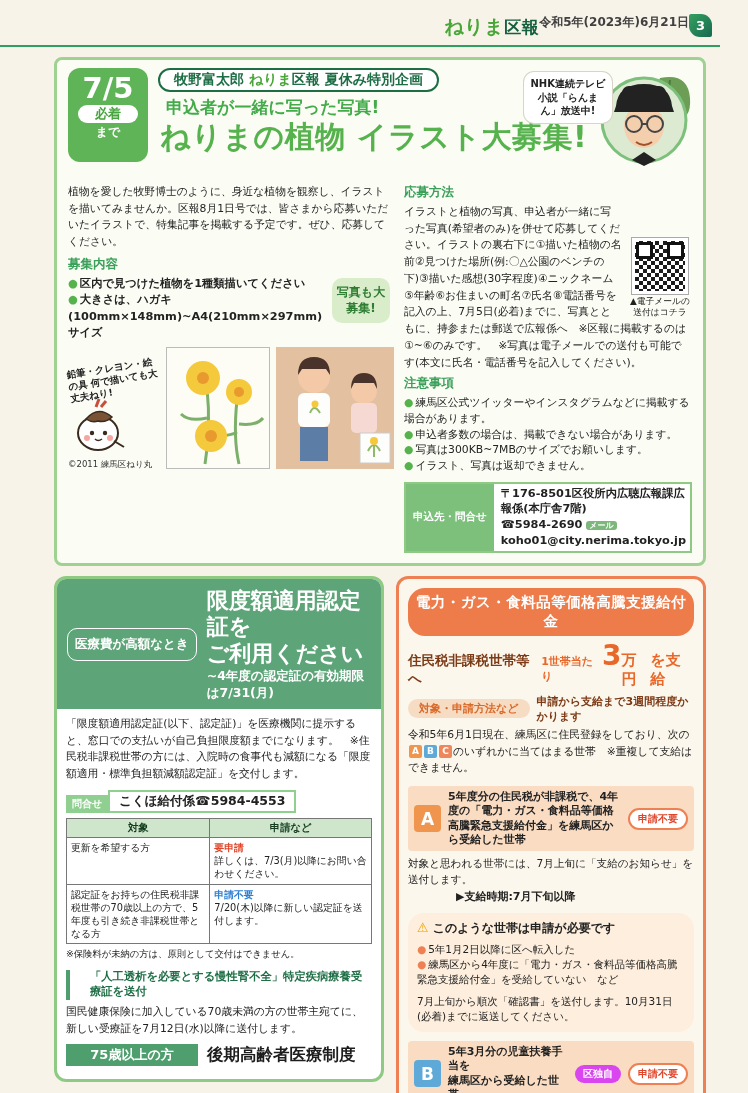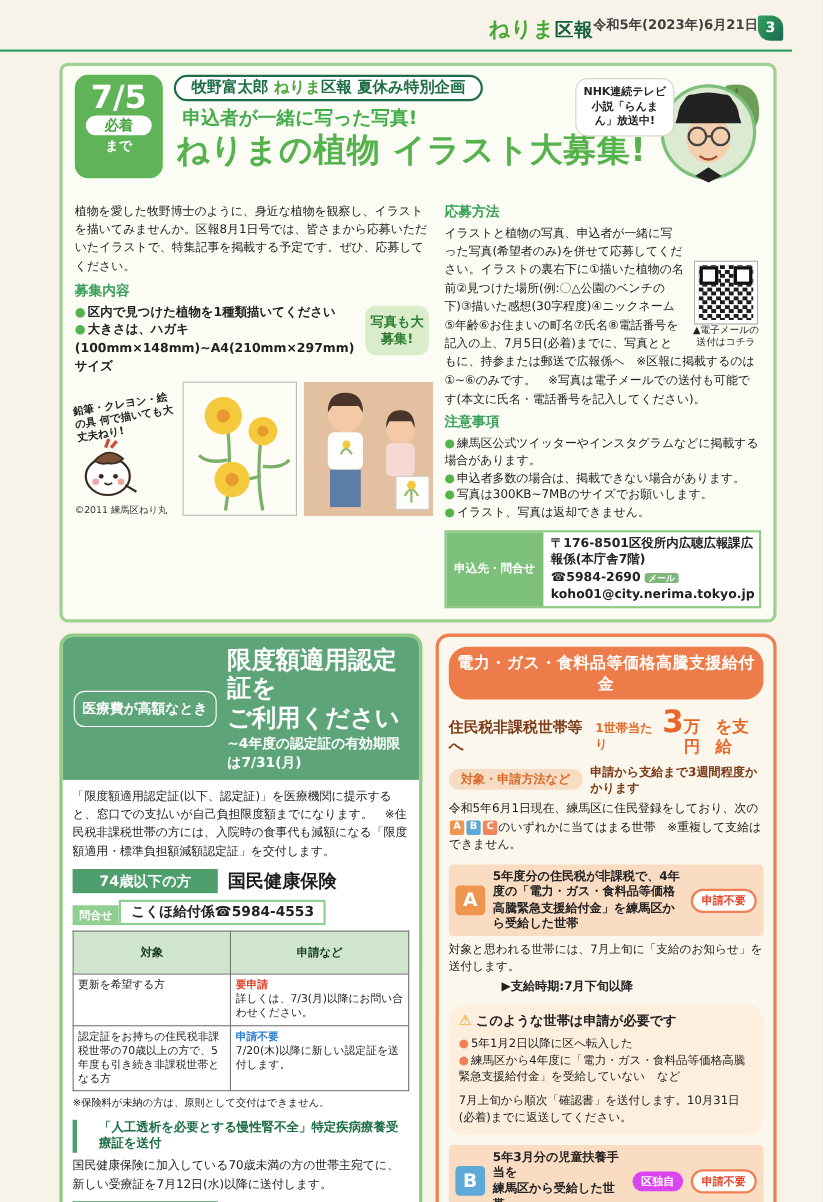--- a/index.html
+++ b/index.html
@@ -87,21 +87,21 @@
   .m-title{font-size:22px;font-weight:bold;line-height:1.2;}
   .m-sub{font-size:12.5px;font-weight:bold;margin-top:1px;}
   .m-body{padding:7px 9px 9px;font-size:10.5px;}
   .age-row{display:flex;align-items:center;gap:9px;margin:7px 0 4px;}
   .age{background:#4f9e6e;color:#fff;font-weight:bold;font-size:13px;padding:2px 0;width:132px;text-align:center;flex:none;}
   .system{font-weight:bold;font-size:16.5px;color:#1d1d1d;}
   .ct-row{display:inline-flex;align-items:flex-end;margin:2px 0 5px;}
   .ct-label{background:#8fcf8f;color:#fff;font-size:10px;font-weight:bold;padding:2px 6px;display:flex;align-items:center;flex:none;}
   .ct-val{border:2px solid #8fcf8f;font-weight:bold;font-size:12.5px;padding:1px 9px;background:#fff;}
   table.m{width:100%;border-collapse:collapse;font-size:9.8px;}
-  table.m th{background:#cfe6cd;border:1px solid #777;padding:12px;font-size:10.3px;color:#143c1f;}
+  table.m th{background:#cfe6cd;border:1px solid #777;padding:2px;font-size:10.3px;color:#143c1f;}
   table.m td{border:1px solid #777;padding:3px 4px;vertical-align:top;line-height:1.35;}
   .st-req{color:#e0452a;font-weight:bold;display:block;}
   .st-no{color:#2f7fd0;font-weight:bold;display:block;}
   .note{font-size:9.3px;margin:4px 0 2px;}
   .dial-h{color:#1d6e45;font-weight:bold;font-size:11.3px;border-left:4px solid #4f9e6e;padding-left:20px;margin:9px 0 2px;line-height:1.3;}
 
   
   .sbox{border:3px solid #ef8054;border-radius:12px;background:#fcf7ec;padding:9px 9px 10px;}
   .s-title{background:#ee7c4b;color:#fff;border-radius:17px;text-align:center;font-weight:bold;
            font-size:14.5px;padding:5px 2px;letter-spacing:.5px;}
@@ -297,24 +297,20 @@
               <div class="m-title">
                 <span>限度額適用認定証を</span><br>
                 <span>ご利用ください</span>
               </div>
               <div class="m-sub">~4年度の認定証の有効期限は7/31(月)</div>
             </div>
           </div>
           <div class="m-body">
             <p class="para" style="margin-top:0;">「限度額適用認定証(以下、認定証)」を医療機関に提示すると、窓口での支払いが自己負担限度額までになります。　※住民税非課税世帯の方には、入院時の食事代も減額になる「限度額適用・標準負担額減額認定証」を交付します。</p>
 
-            <div class="age-row">
-              <span class="age">74歳以下の方</span>
-              <span class="system">国民健康保険</span>
-            </div>
             <div class="ct-row">
               <span class="ct-label">問合せ</span>
               <span class="ct-val">こくほ給付係☎5984-4553</span>
             </div>
             <table class="m">
               <tbody>
                   <tr>
                 <th style="width:47%;">対象</th>
                 <th>申請など</th>
               </tr>

